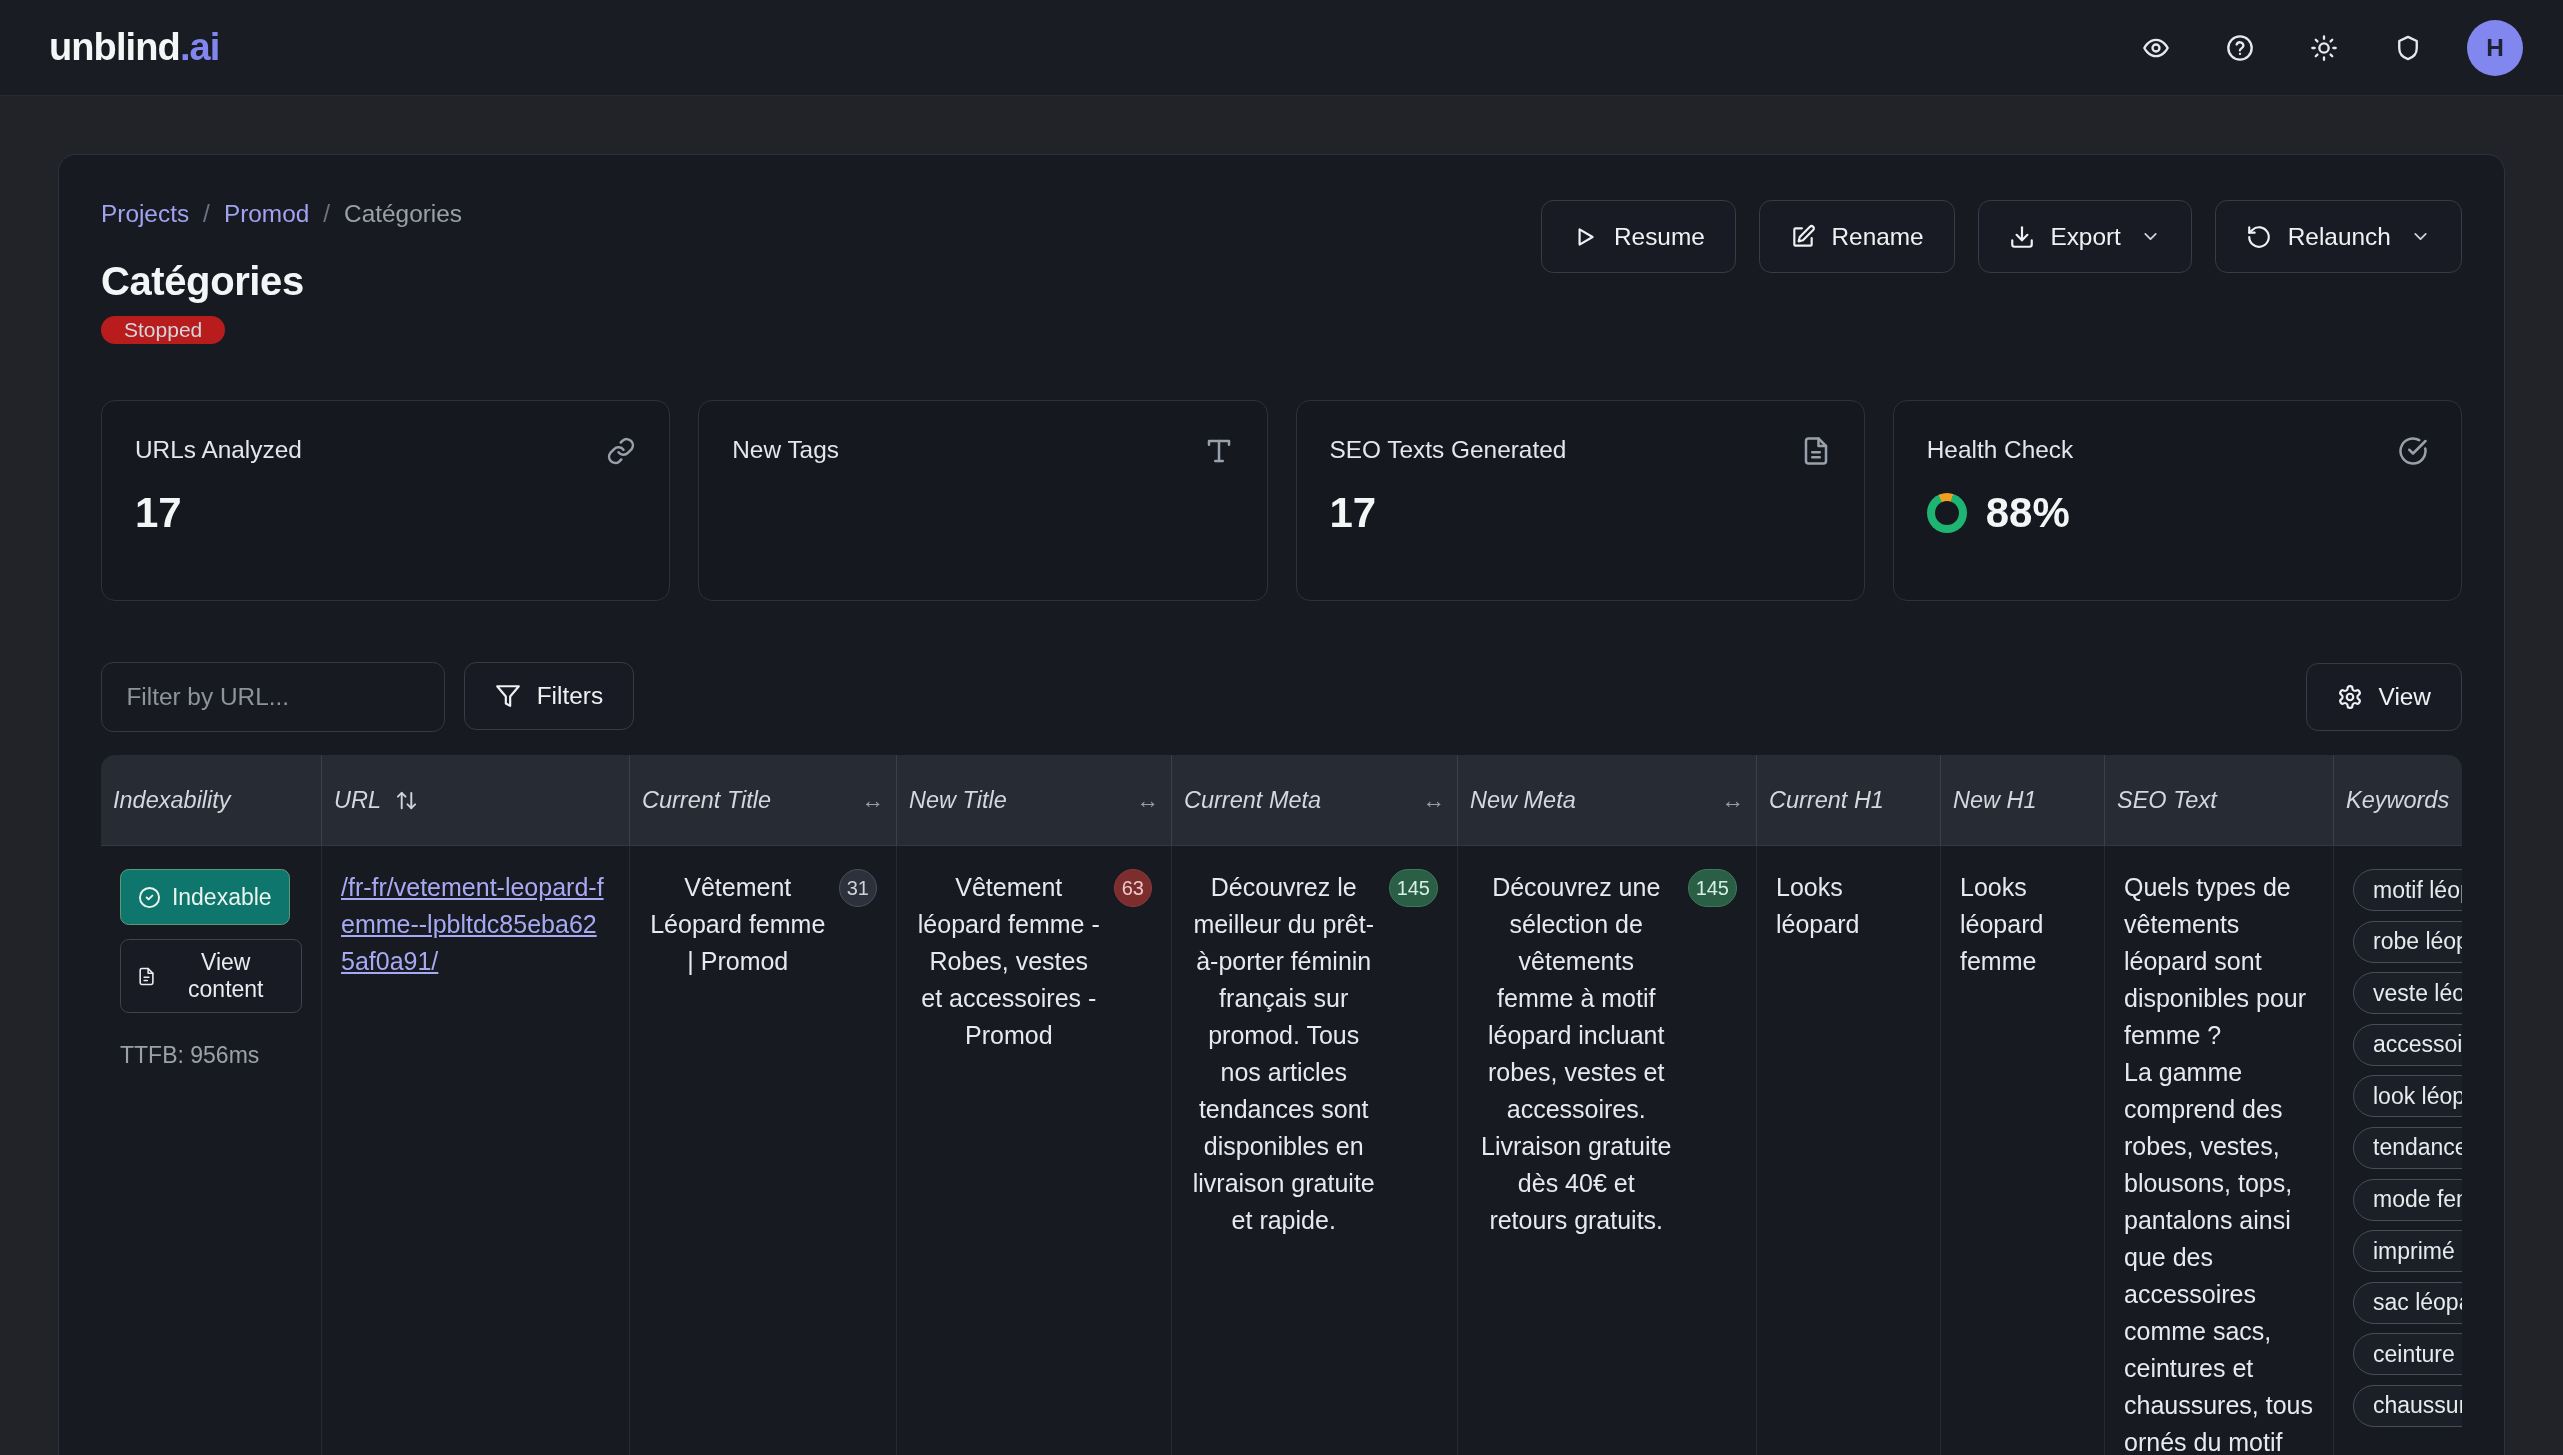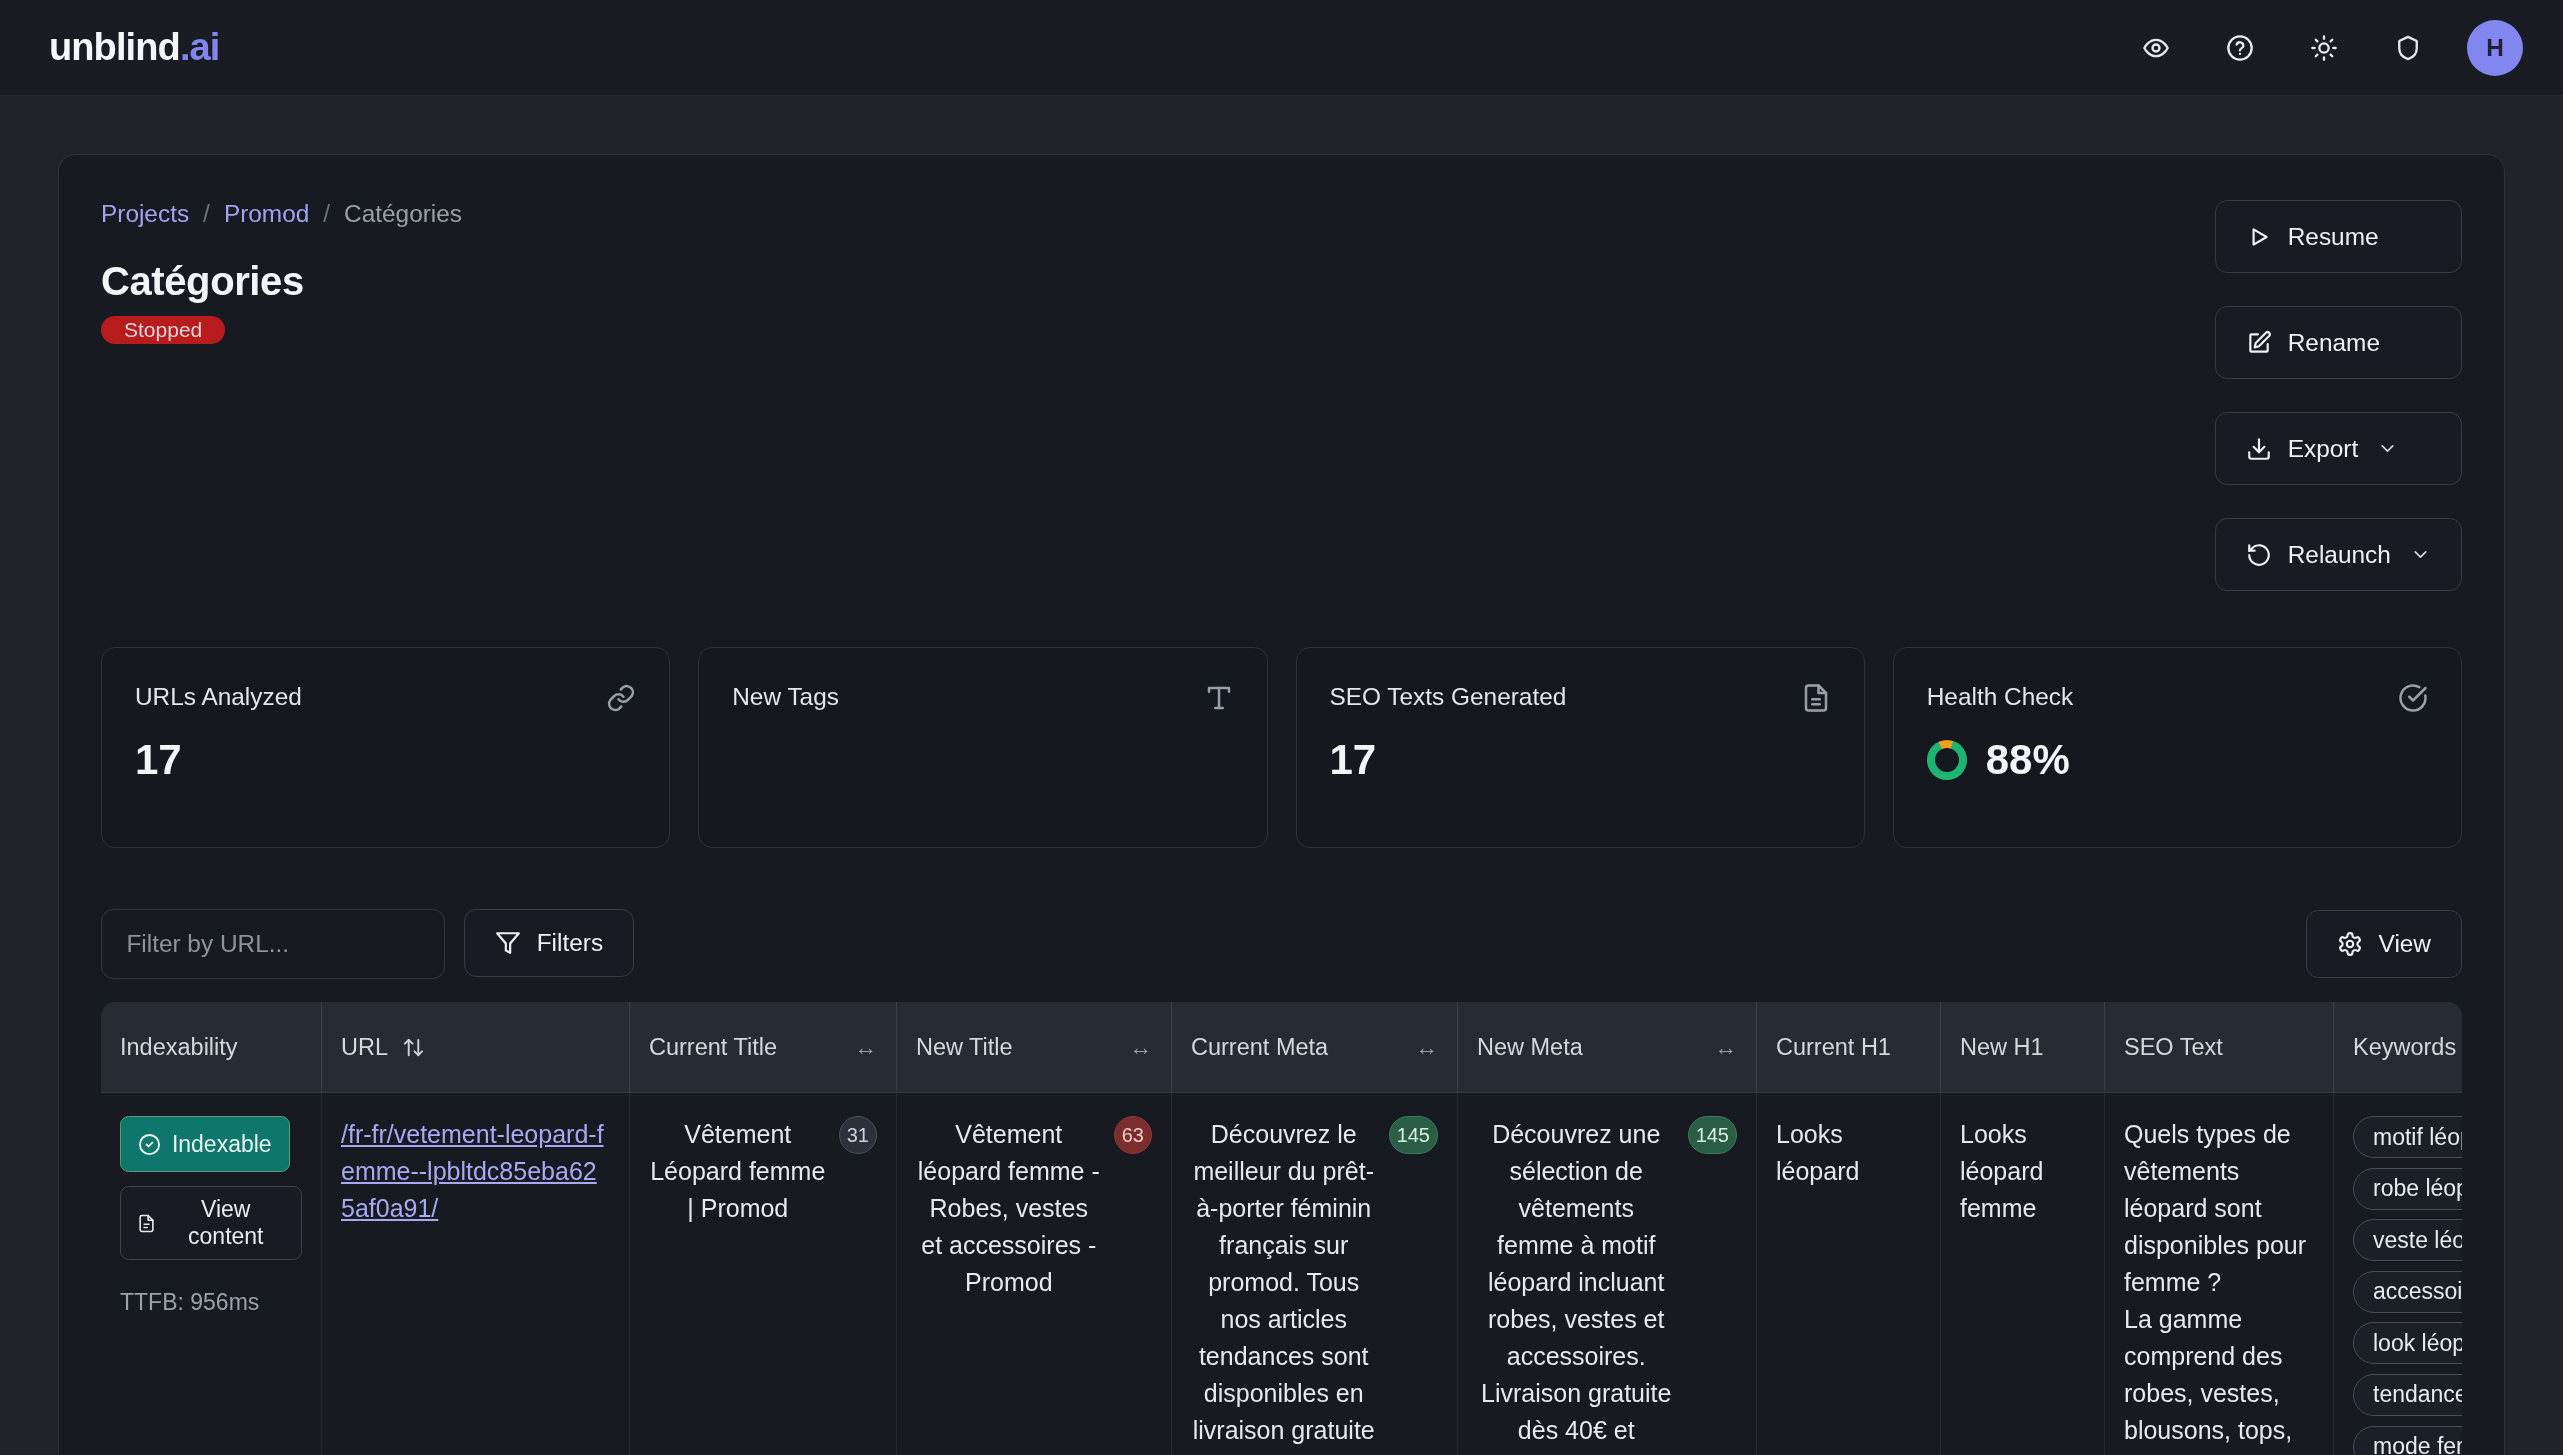--- a/index.html
+++ b/index.html
@@ -27,21 +27,21 @@
 
   .card-head { display:flex; justify-content:space-between; align-items:flex-start; }
   .crumbs { display:flex; gap:14px; font-size:24.4px; align-items:center; }
   .crumbs a { color:#a0a3f0; text-decoration:none; cursor:pointer; }
   .crumb-sep { color:#6d7280; }
   .crumb-cur { color:#9aa0aa; }
   .title { margin-top:31px; font-size:40px; font-weight:700; color:#f4f5f7; letter-spacing:-0.4px; }
   .pill { margin-top:12px; display:inline-block; background:#b91c1c; color:#d3d7dd;
     font-size:21px; padding:2px 23px; border-radius:871px; }
 
-  .actions { display:flex; gap:33px;flex-direction:column; }
+  .actions { display:flex; gap:23px; }
   .btn { display:flex; align-items:center; gap:15.7px; height:73px; padding:0 30px;
     background:#181b23; border:0.9px solid #383c46; border-radius:12.2px; color:#f0f1f4;
     font-size:24.4px; font-weight:500; cursor:pointer; }
   .btn svg { width:26px; height:26px; }
   .btn .chev { width:21px; height:21px; margin-left:3.5px; color:#cfd3da; }
 
   
   .stats { display:grid; grid-template-columns:repeat(4,1fr); gap:28px; margin-top:56px; }
   .stat { background:#15181f; border:0.9px solid #2d313a; border-radius:14px; padding:35px 33px; height:201px; }
   .stat-top { display:flex; justify-content:space-between; align-items:flex-start; }
@@ -60,22 +60,22 @@
     border-radius:12.2px; padding:0 24.4px; font-size:24.4px; color:#eceef2;
     font-family:"Liberation Sans", sans-serif; }
   .filter-input::placeholder { color:#8e939d; }
   .btn.small { height:68px; }
 
   
   .tablewrap { margin-top:23px; overflow:hidden; border-radius:14px 14px 0 0; }
   .tgrid { display:grid; width:2530px;
     grid-template-columns:221px 308px 267px 275px 286px 299px 184px 164px 229px 296px; }
   .th { background:#272b34; height:91px; display:flex; align-items:center; gap:14px;
-    padding:0 19px; font-size:23.5px; color:#d3d7de; border-right:0.9px solid #3a3f49;
-    border-bottom:0.9px solid #343944; cursor:pointer; }
+    padding:0 12px; font-size:23.5px; color:#d3d7de; border-right:0.9px solid #3a3f49;
+    border-bottom:0.9px solid #343944; cursor:pointer;font-style:italic; }
   .th:last-child { border-right:none; }
   .th .grow { flex:1; }
   .th .sort { width:23px; height:23px; color:#cfd4db; }
   .th .resize { color:#9aa0ab; font-size:23px; cursor:col-resize; }
   .td { min-height:697px; padding:23px 19px; font-size:25px; line-height:37px; color:#e7e9ee;
     border-right:0.9px solid #262a33; }
   .td:last-child { border-right:none; }
 
   .badge-indexable { display:inline-flex; align-items:center; gap:10.5px; background:#0f766e;
     border:0.9px solid #5d9a74; color:#e9f4ed; font-size:23px; border-radius:8.7px;

